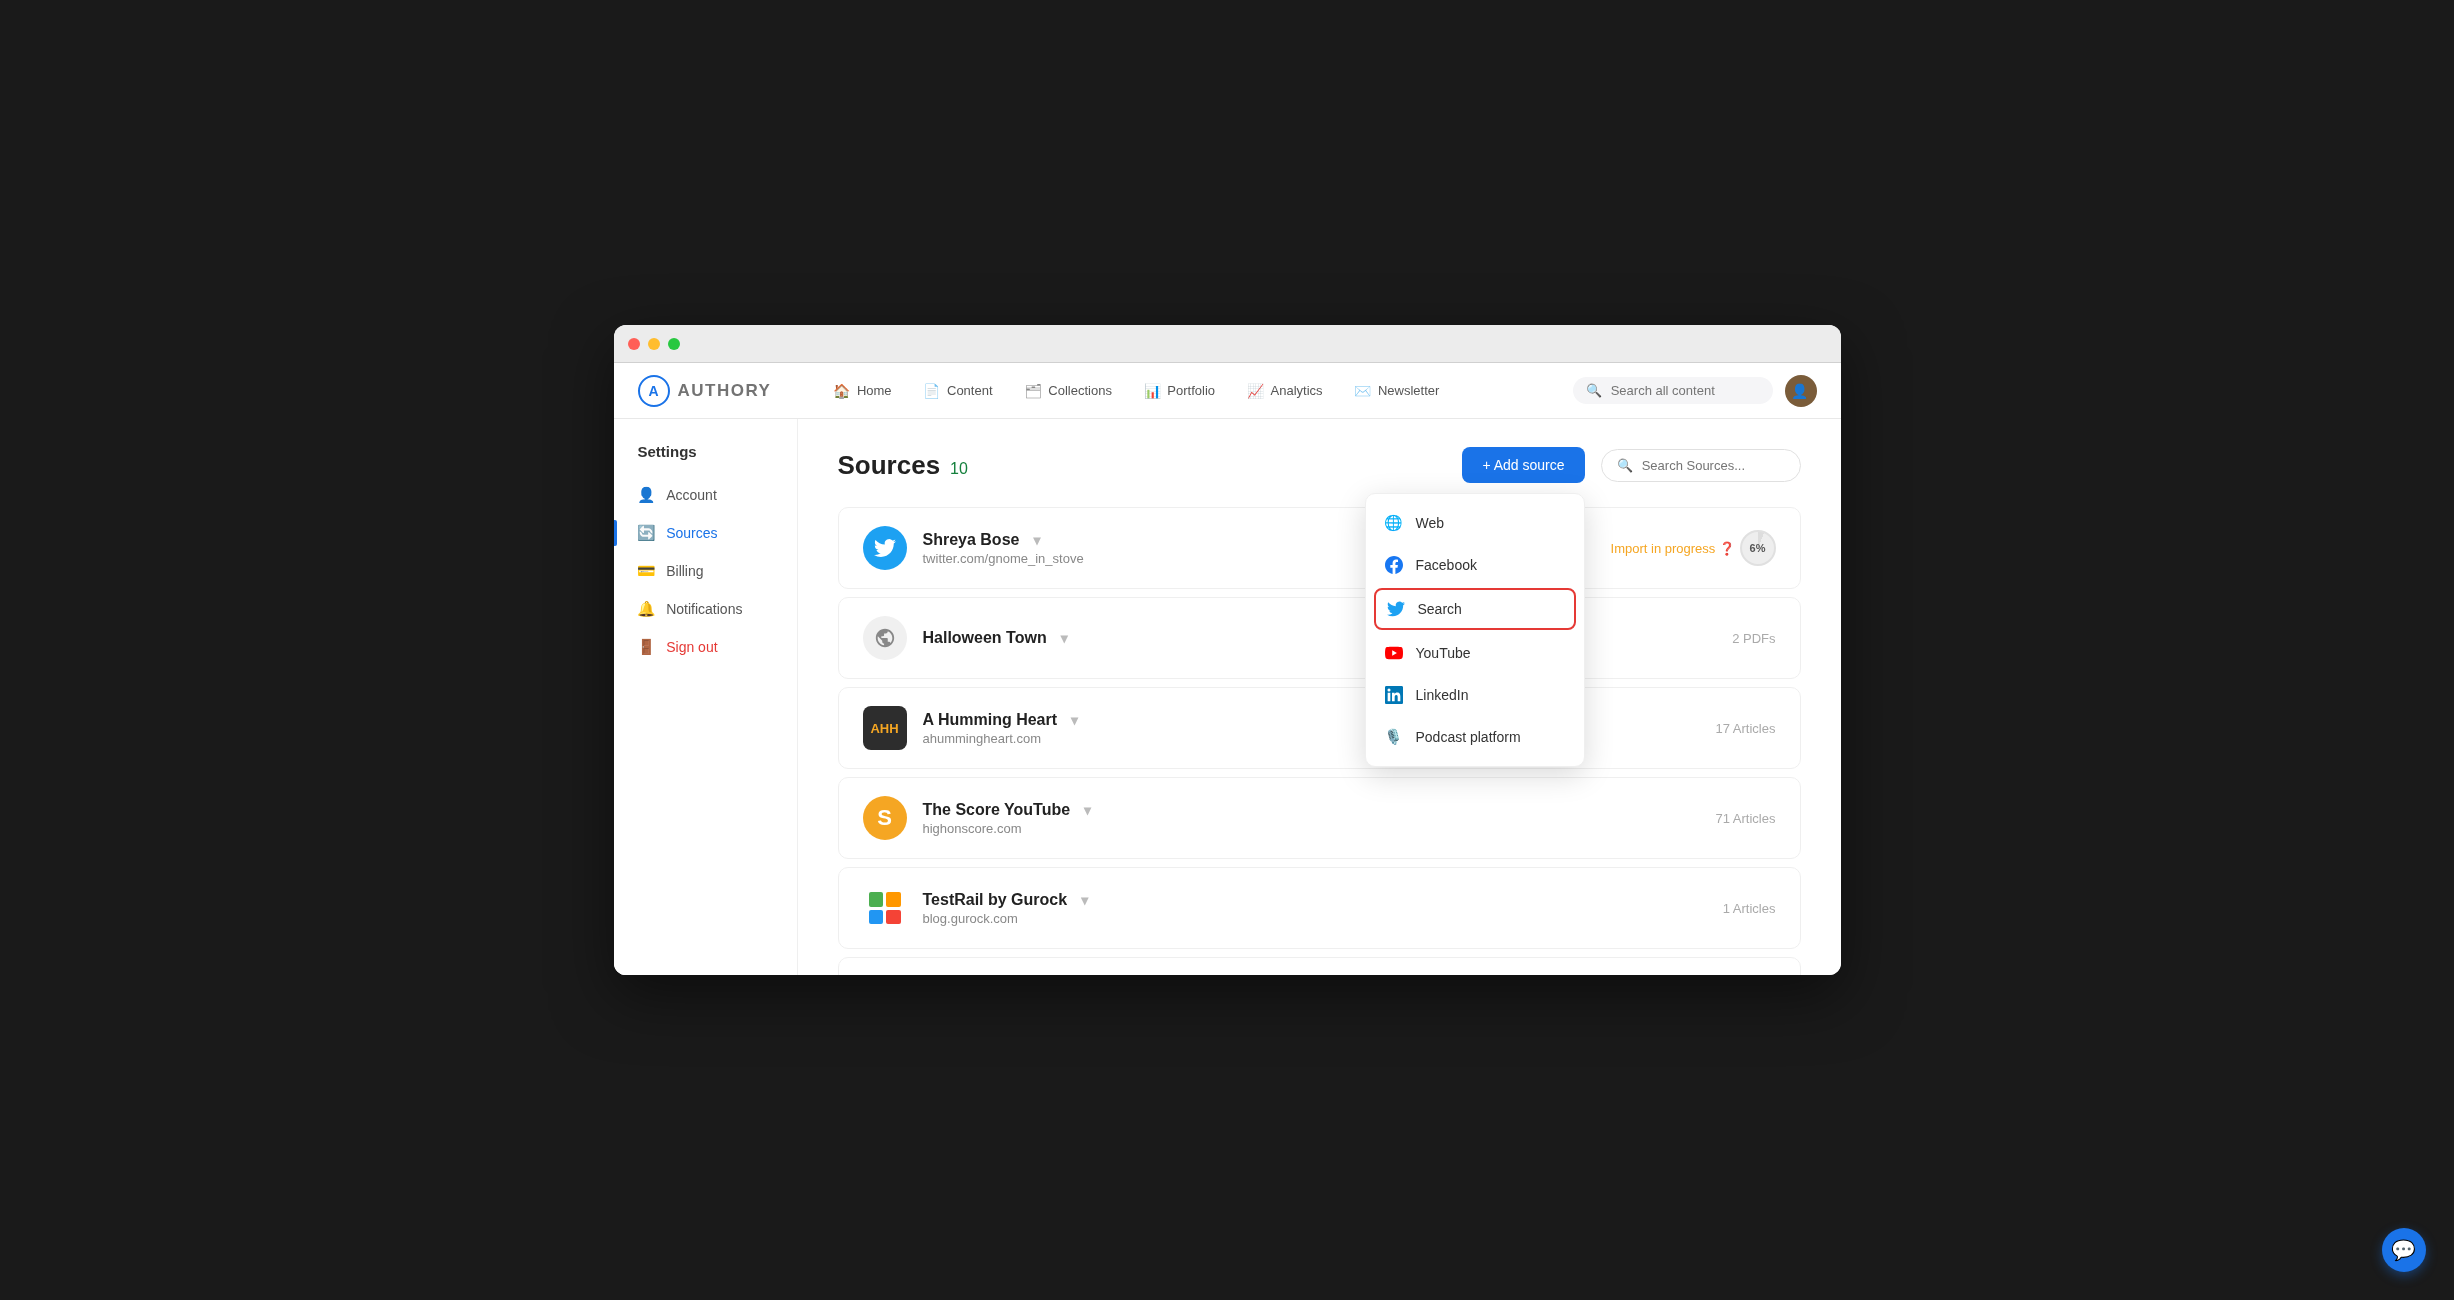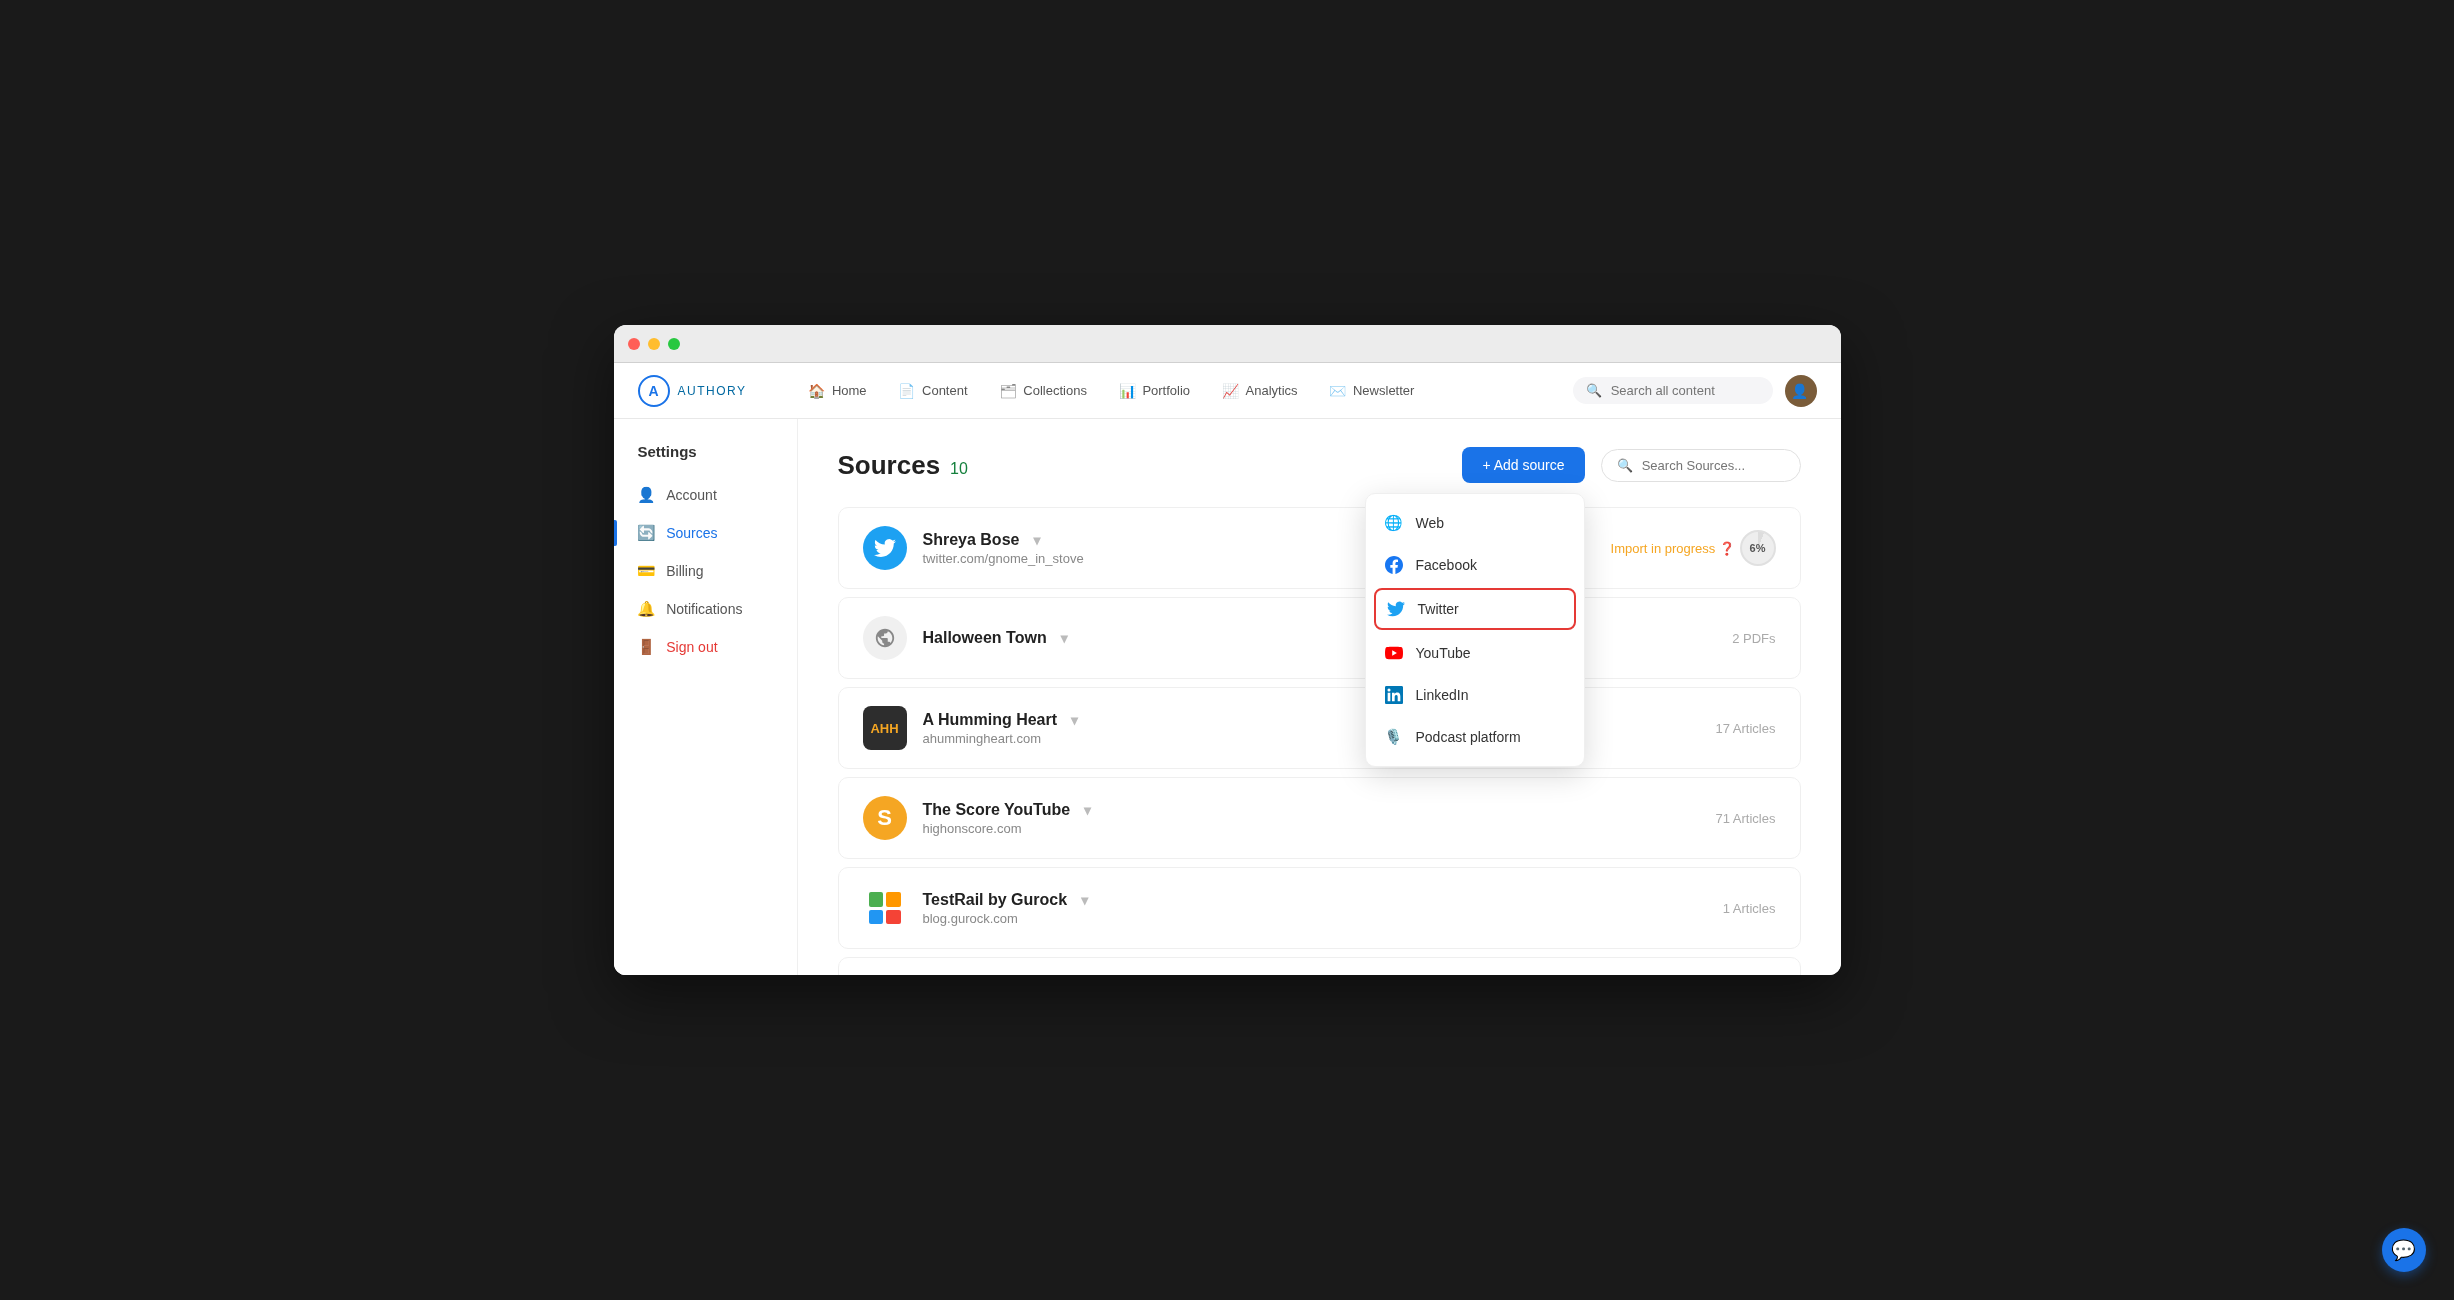--- a/index.html
+++ b/index.html
@@ -70,24 +70,24 @@
     .logo-circle {
       width: 32px; height: 32px;
       border-radius: 50%;
       border: 2px solid #1a73e8;
       display: flex; align-items: center; justify-content: center;
       color: #1a73e8;
       font-weight: 700;
       font-size: 14px;
     }
     .logo-text {
-      font-size: 12px;
-      font-weight: 400;
+      font-size: 17px;
+      font-weight: 700;
       letter-spacing: 1.5px;
-      color: #0369a1;
+      color: #737373;
     }
     .nav-items {
       display: flex;
       align-items: center;
       gap: 4px;
       flex: 1;
     }
     .nav-item {
       display: flex;
       align-items: center;
@@ -481,21 +481,21 @@
                       </svg>
                   </span>
                   <span>Facebook</span>
                 </div>
                 <div class="dropdown-item highlighted">
                   <span class="dropdown-icon tw-blue">
                     <svg width="18" height="18" viewBox="0 0 24 24" fill="#1da1f2">
                         <path d="M23.953 4.57a10 10 0 01-2.825.775 4.958 4.958 0 002.163-2.723c-.951.555-2.005.959-3.127 1.184a4.92 4.92 0 00-8.384 4.482C7.69 8.095 4.067 6.13 1.64 3.162a4.822 4.822 0 00-.666 2.475c0 1.71.87 3.213 2.188 4.096a4.904 4.904 0 01-2.228-.616v.06a4.923 4.923 0 003.946 4.827 4.996 4.996 0 01-2.212.085 4.936 4.936 0 004.604 3.417 9.867 9.867 0 01-6.102 2.105c-.39 0-.779-.023-1.17-.067a13.995 13.995 0 007.557 2.209c9.053 0 13.998-7.496 13.998-13.985 0-.21 0-.42-.015-.63A9.935 9.935 0 0024 4.59z"></path>
                       </svg>
                   </span>
-                  <span>Twitter</span>
+                  <span>Search</span>
                 </div>
                 <div class="dropdown-item">
                   <span class="dropdown-icon yt-red">
                     <svg width="18" height="18" viewBox="0 0 24 24" fill="#ff0000">
                         <path d="M23.495 6.205a3.007 3.007 0 00-2.088-2.088c-1.87-.501-9.396-.501-9.396-.501s-7.507-.01-9.396.501A3.007 3.007 0 00.527 6.205a31.247 31.247 0 00-.522 5.805 31.247 31.247 0 00.522 5.783 3.007 3.007 0 002.088 2.088c1.868.502 9.396.502 9.396.502s7.506 0 9.396-.502a3.007 3.007 0 002.088-2.088 31.247 31.247 0 00.5-5.783 31.247 31.247 0 00-.5-5.805zM9.609 15.601V8.408l6.264 3.602z"></path>
                       </svg>
                   </span>
                   <span>YouTube</span>
                 </div>
                 <div class="dropdown-item">

